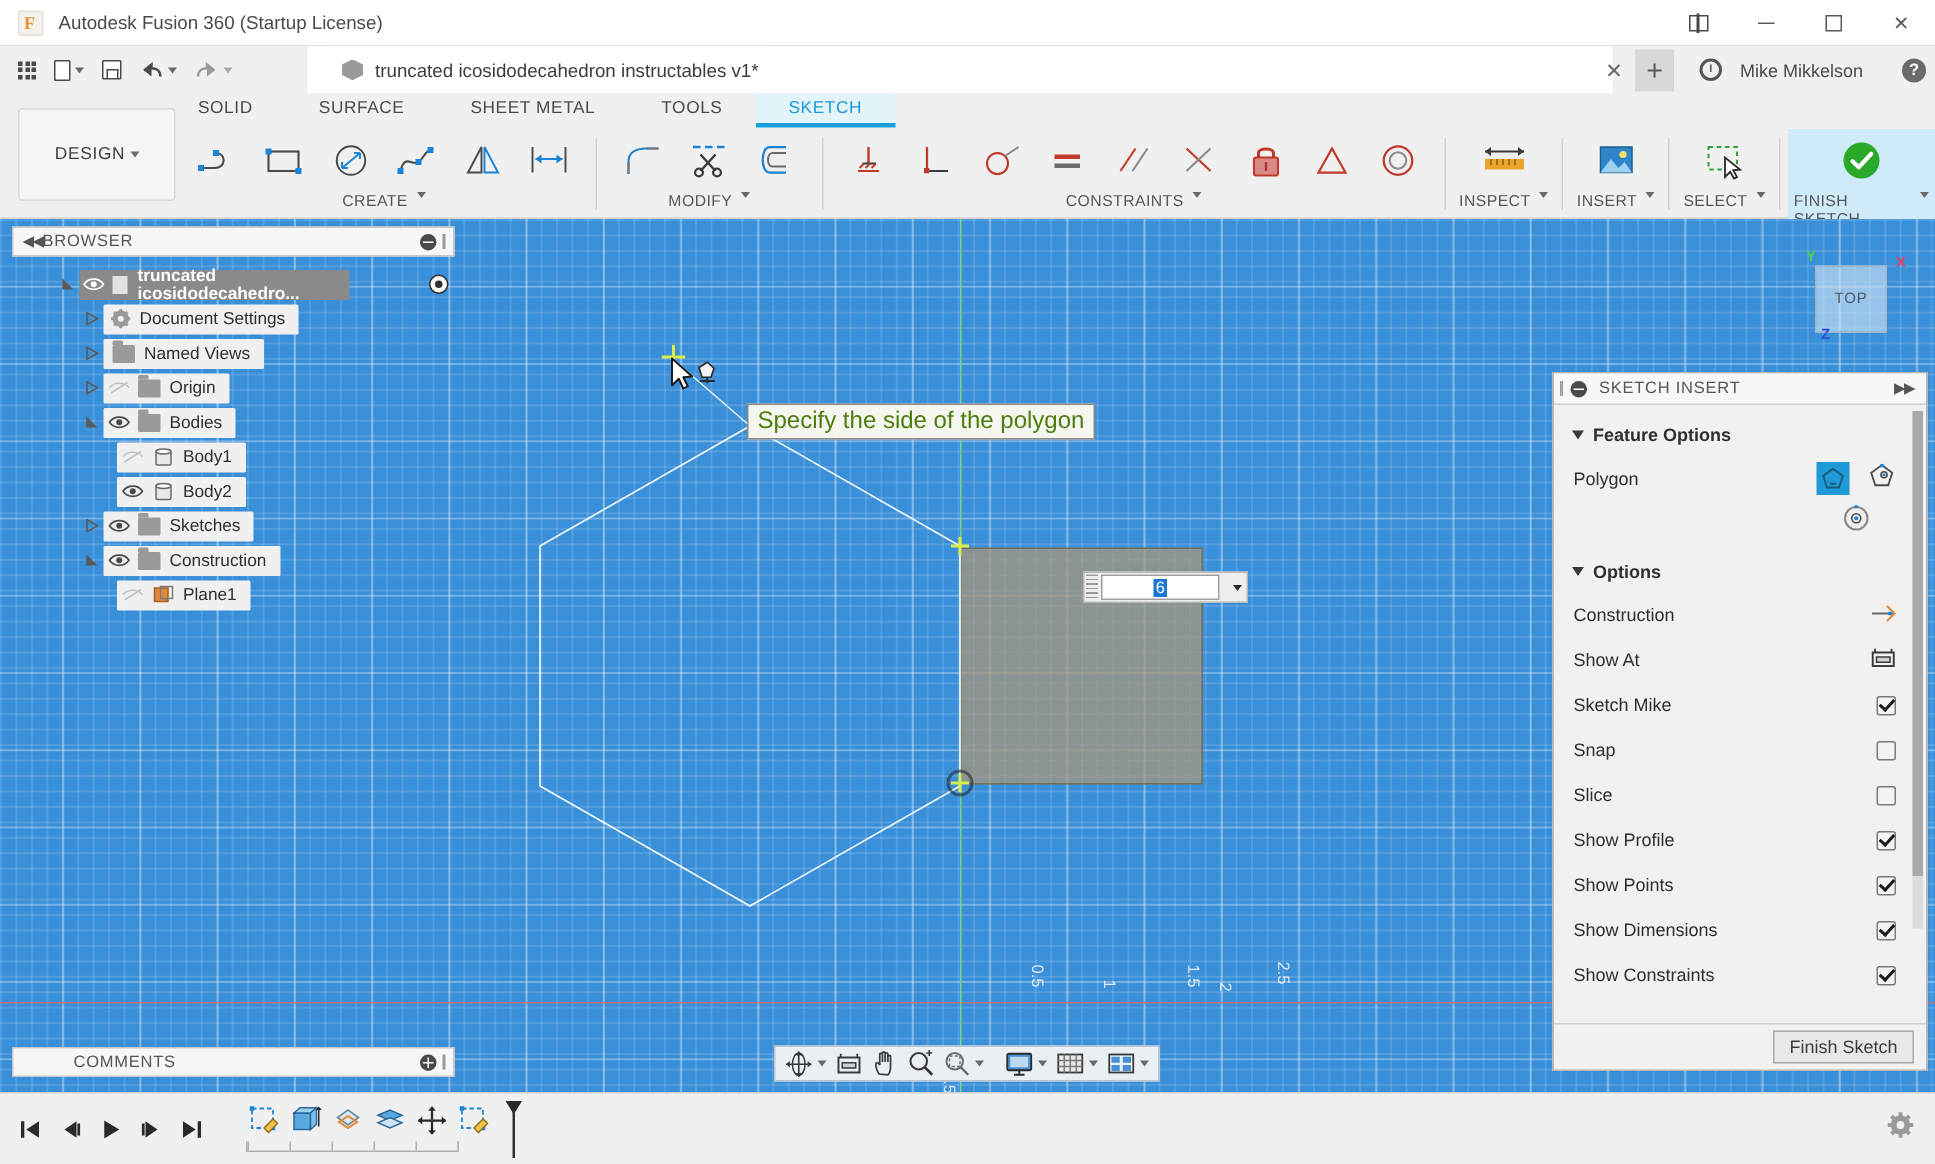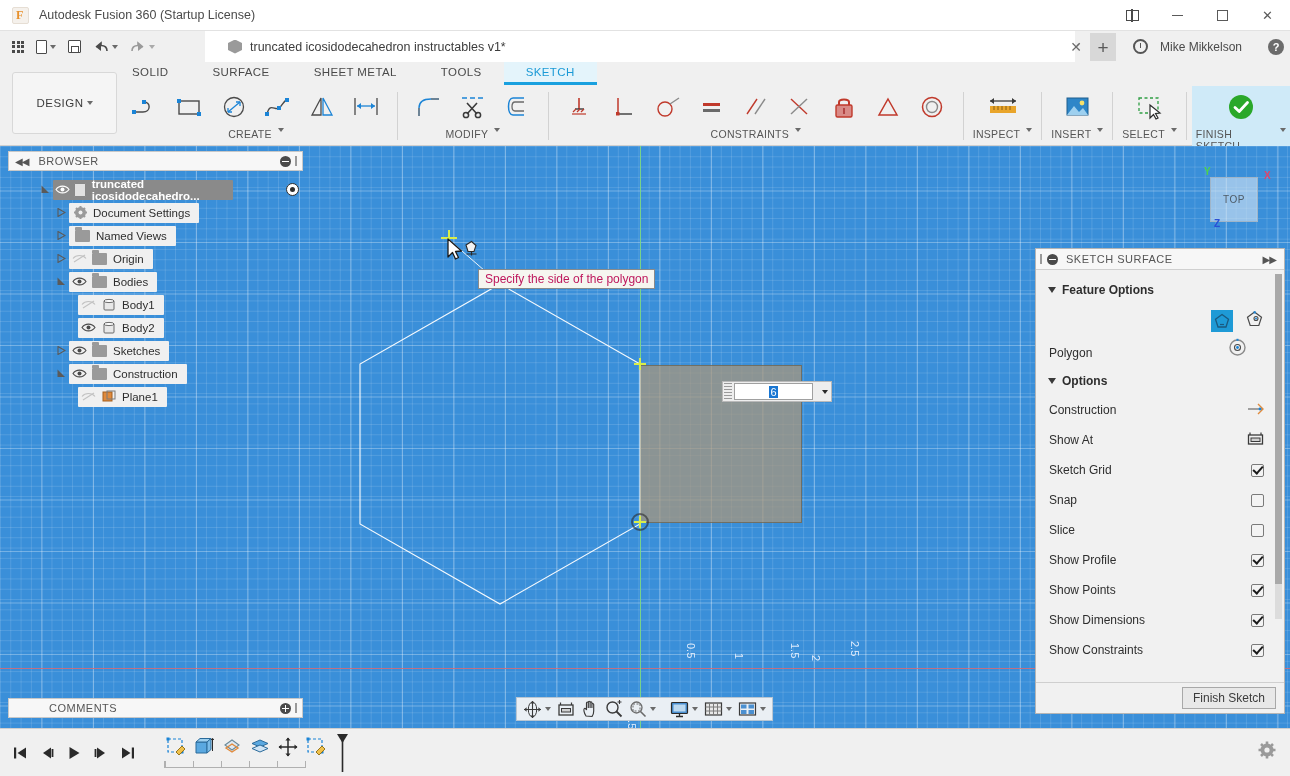--- a/index.html
+++ b/index.html
@@ -86,22 +86,22 @@
     background-size:10.3px 10.3px;}
   .gridmaj{position:absolute;inset:0;
     background-image:linear-gradient(rgba(255,255,255,.30) 1px,transparent 1px),
                      linear-gradient(90deg,rgba(255,255,255,.30) 1px,transparent 1px);
     background-size:51.5px 51.5px; background-position:-10px -7px;}
   .axis-x{position:absolute;left:0;top:522px;width:1290px;height:1px;background:#d96a72;opacity:.85;}
   .axis-y{position:absolute;left:640px;top:146px;width:1px;height:560px;background:#7fd97f;opacity:.9;}
   .rect-shape{position:absolute;left:640px;top:365px;width:162px;height:158px;
     background:rgba(170,150,120,.72); border:1px solid rgba(90,80,60,.55);}
   .poly-svg{position:absolute;left:0;top:0;}
-  .tooltip{position:absolute;left:478px;top:269px;background:#f6f6f0;border:1px solid #8a8a8a;
-    padding:2px 6px;font-size:12px;color:#be185d;white-space:nowrap;}
+  .tooltip{position:absolute;left:498px;top:269px;background:#f6f6f0;border:1px solid #8a8a8a;
+    padding:2px 6px;font-size:16px;color:#4d7c0f;white-space:nowrap;}
   .cursor{position:absolute;left:446px;top:238px;}
   .cross-mark{position:absolute;left:441px;top:230px;width:15px;height:15px;}
   .dim-input{position:absolute;left:722px;top:381px;width:110px;height:21px;background:#eeeeee;
     border:1px solid #b9b9b9;display:flex;align-items:center;}
   .dim-grip{width:8px;height:17px;margin-left:1px;
     background:repeating-linear-gradient(to bottom,#9a9a9a 0 1px,transparent 1px 3px);}
   .dim-field{flex:1;height:17px;background:#fff;border:1px solid #a0a0a0;margin:0 2px;
     display:flex;align-items:center;justify-content:center;}
   .dim-val{background:#1976d2;color:#fff;font-size:11px;padding:0 1px;}
   .dim-caret{width:16px;display:flex;align-items:center;justify-content:center;}
@@ -111,21 +111,21 @@
   
   .viewcube{position:absolute;left:1210px;top:177px;width:48px;height:45px;
     background:rgba(210,228,244,.62);border:1px solid #9fb5c9;display:flex;align-items:center;justify-content:center;
     font-size:10px;color:#4c5a66;letter-spacing:.5px;}
   .axlabel{position:absolute;font-size:10px;font-weight:bold;}
 
   
   .browser-head{position:absolute;left:8px;top:151px;width:295px;height:20px;background:#f7f7f7;
     border:1px solid #c8c8c8;display:flex;align-items:center;}
   .bh-collapse{margin-left:6px;color:#555;font-size:10px;letter-spacing:-1px;}
-  .bh-title{margin-left:10px;font-size:11px;color:#555;letter-spacing:.5px;}
+  .bh-title{margin-left:0;font-size:11px;color:#555;letter-spacing:.5px;}
   .bh-right{margin-left:auto;display:flex;align-items:center;gap:4px;margin-right:5px;}
   .minus-circ{width:11px;height:11px;border-radius:50%;background:#4a4a4a;position:relative;}
   .minus-circ:after{content:"";position:absolute;left:2px;top:5px;width:7px;height:1.5px;background:#fff;}
   .grip-v{width:2px;height:10px;border-left:1px solid #9a9a9a;border-right:1px solid #9a9a9a;}
 
   .tree{position:absolute;left:14px;top:178px;width:290px;}
   .trow{display:flex;align-items:center;height:23px;position:relative;}
   .tw{display:inline-flex;align-items:center;background:#f0f0f0;height:20px;padding-right:9px;border-radius:1px;}
   .tw.sel{background:#8a8a8a;}
   .tw.sel .tlabel{color:#fff;font-weight:bold;}
@@ -736,35 +736,35 @@
             </svg></span>
         <span class="tlabel">Plane1</span>
       </span>
     </div>
   </div>
 
   <div class="palette">
     <div class="pal-head">
       <span class="grip-v" style="margin-left:4px"></span>
       <span class="minus-circ" style="margin-left:5px"></span>
-      <span class="pal-title">SKETCH SURFACE</span>
+      <span class="pal-title">SKETCH INSERT</span>
       <span style="margin-left:auto;margin-right:8px;color:#555;font-size:10px;letter-spacing:-1px">▶▶</span>
     </div>
 
     <div class="pal-body">
       <div class="pal-scroll">
           <i></i>
         </div>
 
       <div class="section-title">
         <span class="tri-down"></span>
         <span>Feature Options</span>
       </div>
 
-      <div class="prow" style="height:56px;align-items:flex-end;padding-top:4px">
+      <div class="prow" style="height:56px;align-items:flex-start;padding-top:4px">
         <span class="plabel" style="margin-top:4px">Polygon</span>
         <span class="pctl" style="align-items:flex-start;gap:12px">
           <span style="display:flex;flex-direction:column;gap:6px;align-items:center">
             <span style="display:flex;gap:12px;align-items:center">
               <span class="poly-btn">
                 <svg width="16" height="16" viewBox="0 0 16 16">
                     <path d="M8 1.5 L14.5 6.3 L12 14 L4 14 L1.5 6.3 Z" fill="none" stroke="#1a5a80" stroke-width="1.3"></path>
                     <path d="M6 11.5 h4" stroke="#1a5a80" stroke-width="1.2"></path>
                   </svg>
               </span>
@@ -814,21 +814,21 @@
           <svg width="17" height="15" viewBox="0 0 17 15">
                 <rect x="1.5" y="4" width="14" height="9" fill="none" stroke="#3a3a3a" stroke-width="1.3"></rect>
                 <rect x="4" y="7" width="9" height="3.5" fill="#cfcfcf" stroke="#3a3a3a" stroke-width="1"></rect>
                 <path d="M3 4 L3 1.5 M14 4 L14 1.5" stroke="#3a3a3a" stroke-width="1.2"></path>
               </svg>
         </span>
           </span>
       </div>
 
       <div class="prow">
-        <span class="plabel">Sketch Grid</span>
+        <span class="plabel">Sketch Mike</span>
         <span class="pctl">
             <span class="chk on"></span>
           </span>
       </div>
 
       <div class="prow">
         <span class="plabel">Snap</span>
         <span class="pctl">
             <span class="chk"></span>
           </span>

